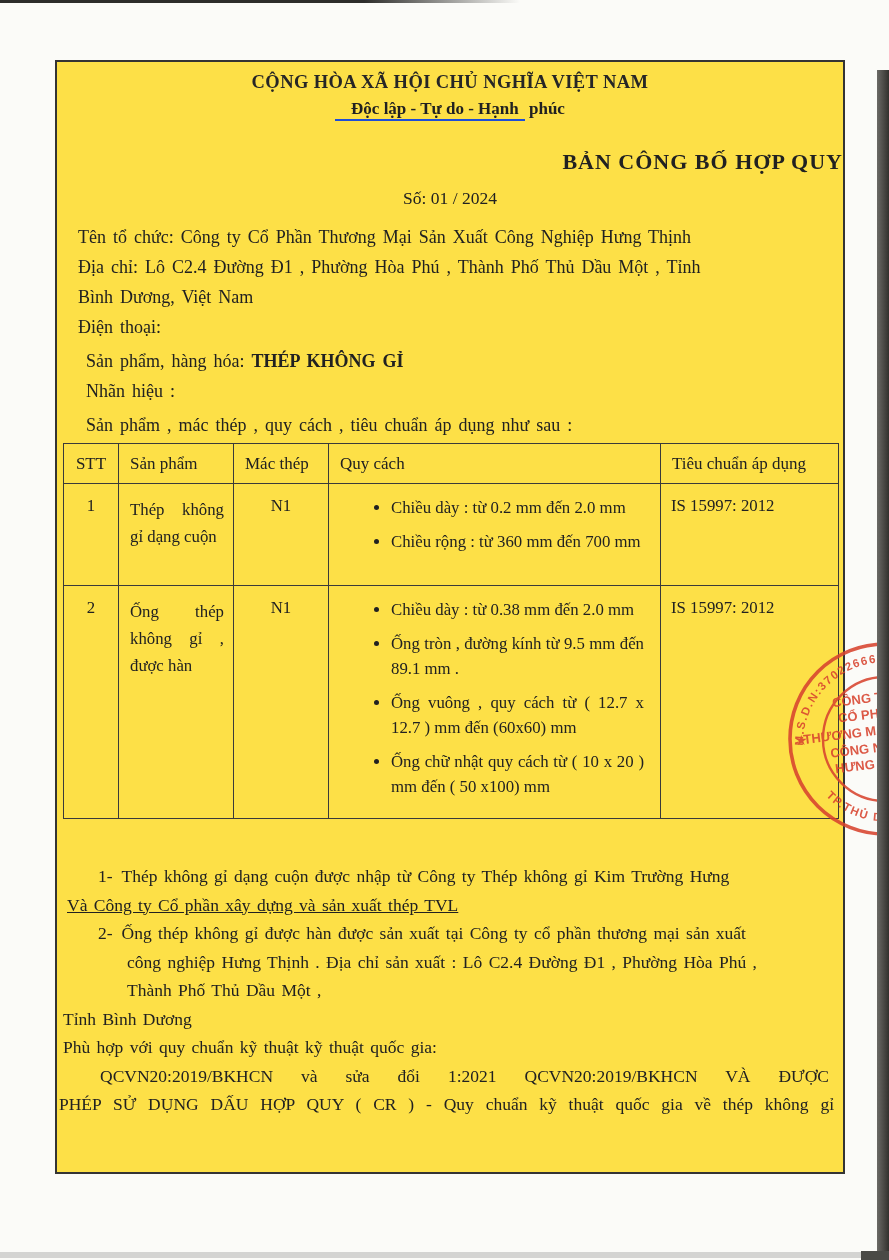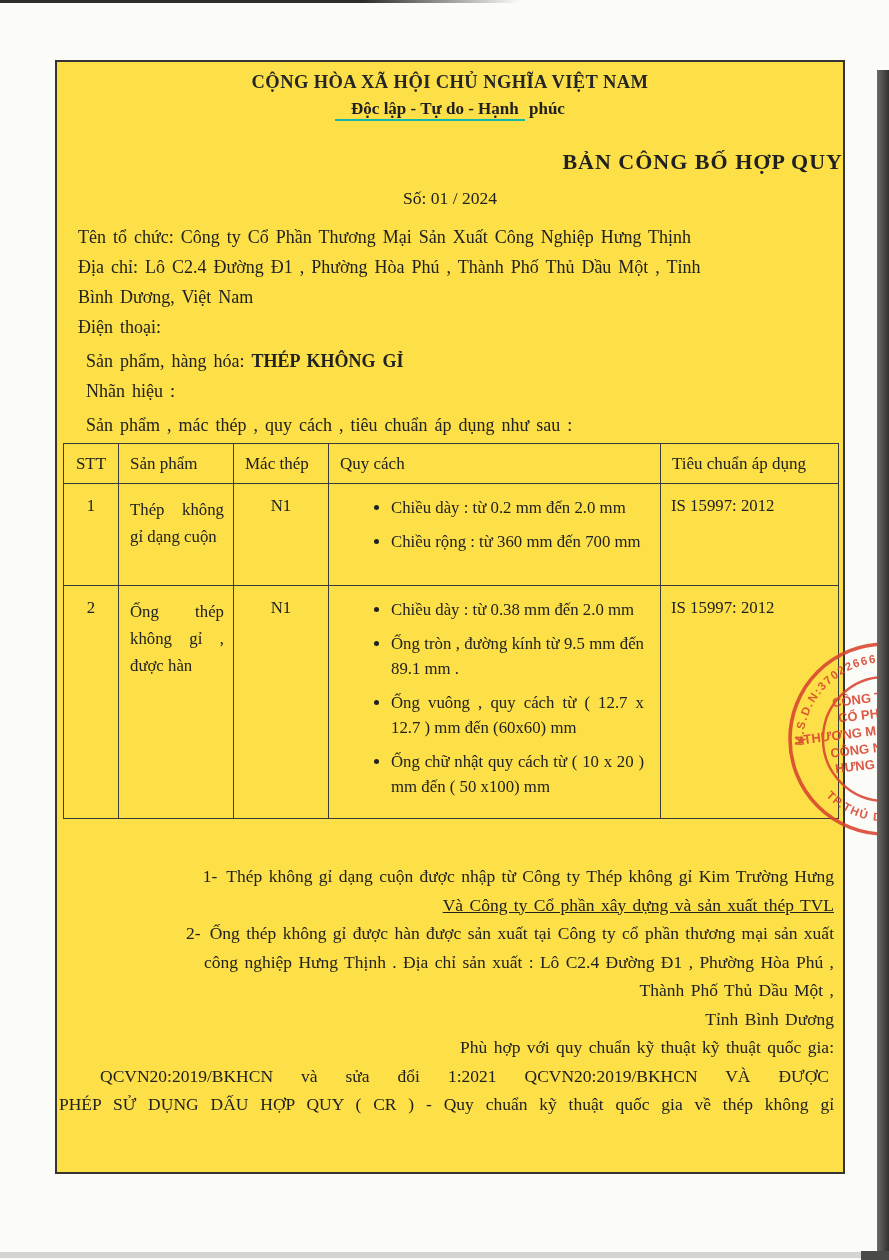--- a/index.html
+++ b/index.html
@@ -21,21 +21,21 @@
   .artifact-corner{ position:absolute; right:0; bottom:0; width:28px; height:9px;
     background:#4a4a46; z-index:31; }
 
   
   .frame{ position:absolute; left:55px; top:60px; width:790px; height:1114px;
     border:2px solid #343434; background:#fde047; }
 
   .center{ position:absolute; left:0; width:100%; text-align:center; }
   .national-title{ top:10px; font-size:18.5px; font-weight:bold; letter-spacing:.4px; color:#262626; }
   .motto{ top:37px; font-size:17px; font-weight:bold; }
-  .motto .ul{ border-bottom:2px solid #14b8a6; padding:0 6px 1px 16px; }
+  .motto .ul{ border-bottom:2px solid #1d4ed8; padding:0 6px 1px 16px; }
   .doc-title{ top:87px; font-size:22px; font-weight:bold; letter-spacing:1px;text-align:right; }
   .doc-number{ top:126px; font-size:17.5px; }
 
   
   .info{ position:absolute; left:21px; top:160px; width:755px;
     font-size:18px; line-height:30px; word-spacing:2.5px; }
   .info .line{ white-space:nowrap; }
   .indented{ margin-left:8px; }
   .gap-top{ margin-top:4px; }
   .bold{ font-weight:bold; }
@@ -52,21 +52,21 @@
   td.cell-grade{ padding-top:12px; }
   td.cell-standard{ padding:12px 4px 0 10px; }
   td.cell-specs ul{ margin:11px 0 0 0; padding-left:62px; }
   td.cell-specs li{ margin-bottom:9px; padding-right:16px; text-align:justify;
     line-height:25px; }
   tr.row-1{ height:102px; } tr.row-2{ height:233px; }
 
   
   .notes{ position:absolute; left:2px; top:800px; width:775px;
     font-size:17.5px; line-height:28.5px; word-spacing:2px; }
-  .notes .line{ white-space:nowrap;text-align:right; }
+  .notes .line{ white-space:nowrap; }
   .marker{ margin-right:9px; }
   .ml-note{ margin-left:39px; } .ml-cont1{ margin-left:8px;text-decoration:underline; }
   .ml-cont2{ margin-left:68px; } .ml-flush{ margin-left:4px; }
   .ml-qcvn{ margin-left:41px; margin-right:5px; }
   .stretch{ white-space:normal; text-align:justify; text-align-last:justify; }
 
   
   .stamp{ position:absolute; left:779px; top:633px; width:212px; height:212px; z-index:20; }
   .stamp svg{ opacity:.88; }
   .stamp-text{ fill:#d8442f; font-family:"Liberation Sans","DejaVu Sans",sans-serif; font-weight:bold; }

